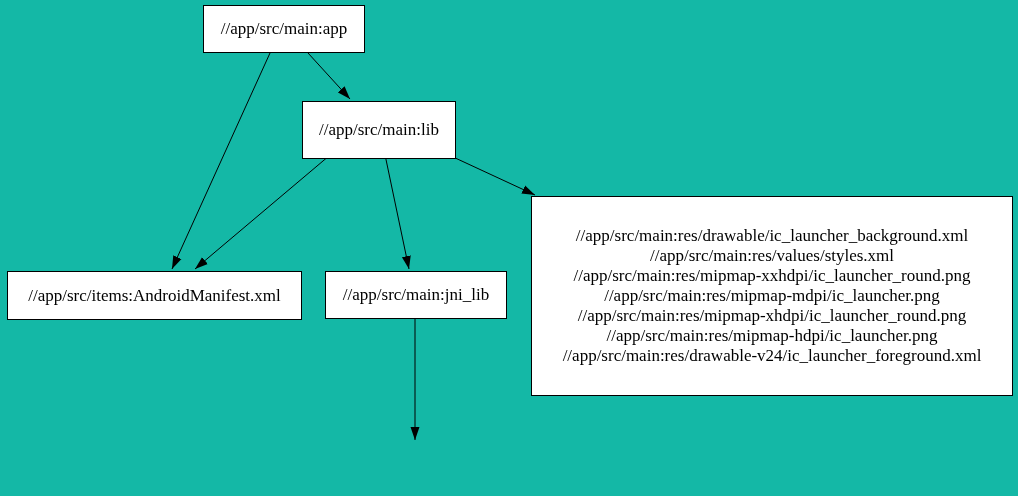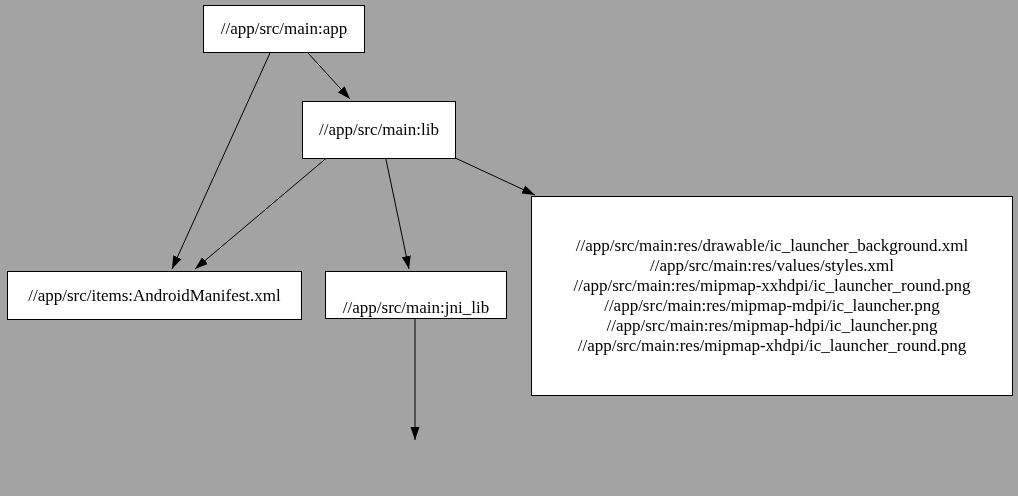--- a/index.html
+++ b/index.html
@@ -4,21 +4,21 @@
 <style>
   html, body {
     margin: 0;
     padding: 0;
     background: #ffffff;
   }
   #canvas {
     position: relative;
     width: 1018px;
     height: 496px;
-    background: #a3a3a3;
+    background: #14b8a6;
     font-family: "Liberation Serif", "DejaVu Serif", serif;
     color: #000000;
     overflow: hidden;
   }
   #edge-layer {
     position: absolute;
     left: 0;
     top: 0;
     width: 1018px;
     height: 496px;
@@ -73,27 +73,28 @@
   </div>
 
   <div class="node" style="left:302px; top:101px; width:154px; height:58px;">
     <span>//app/src/main:lib</span>
   </div>
 
   <div class="node" style="left:7px; top:271px; width:295px; height:49px;">
     <span>//app/src/items:AndroidManifest.xml</span>
   </div>
 
-  <div class="node" style="left:325px; top:271px; width:182px; height:48px;align-items:flex-end;">
+  <div class="node" style="left:325px; top:271px; width:182px; height:48px;">
     <span>//app/src/main:jni_lib</span>
   </div>
 
   <div class="node multiline" style="left:531px; top:196px; width:482px; height:200px;">
     <div>//app/src/main:res/drawable/ic_launcher_background.xml</div>
     <div>//app/src/main:res/values/styles.xml</div>
     <div>//app/src/main:res/mipmap-xxhdpi/ic_launcher_round.png</div>
     <div>//app/src/main:res/mipmap-mdpi/ic_launcher.png</div>
+    <div>//app/src/main:res/mipmap-xhdpi/ic_launcher_round.png</div>
     <div>//app/src/main:res/mipmap-hdpi/ic_launcher.png</div>
-    <div>//app/src/main:res/mipmap-xhdpi/ic_launcher_round.png</div>
+    <div>//app/src/main:res/drawable-v24/ic_launcher_foreground.xml</div>
   </div>
 
 
 </div>
 
 </body></html>

